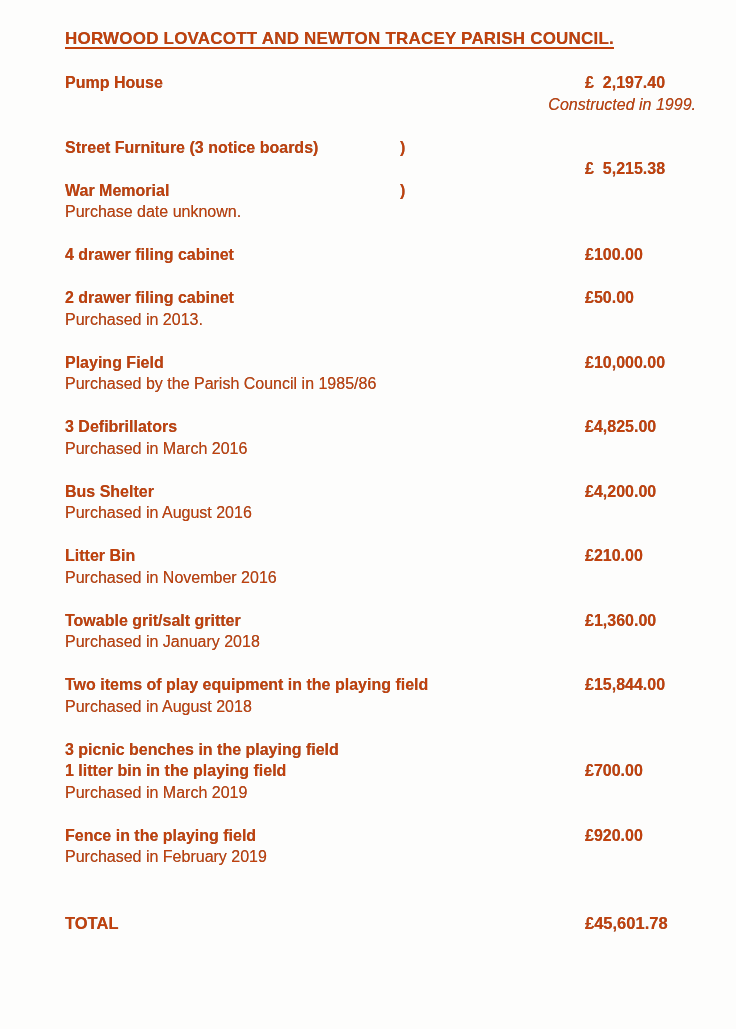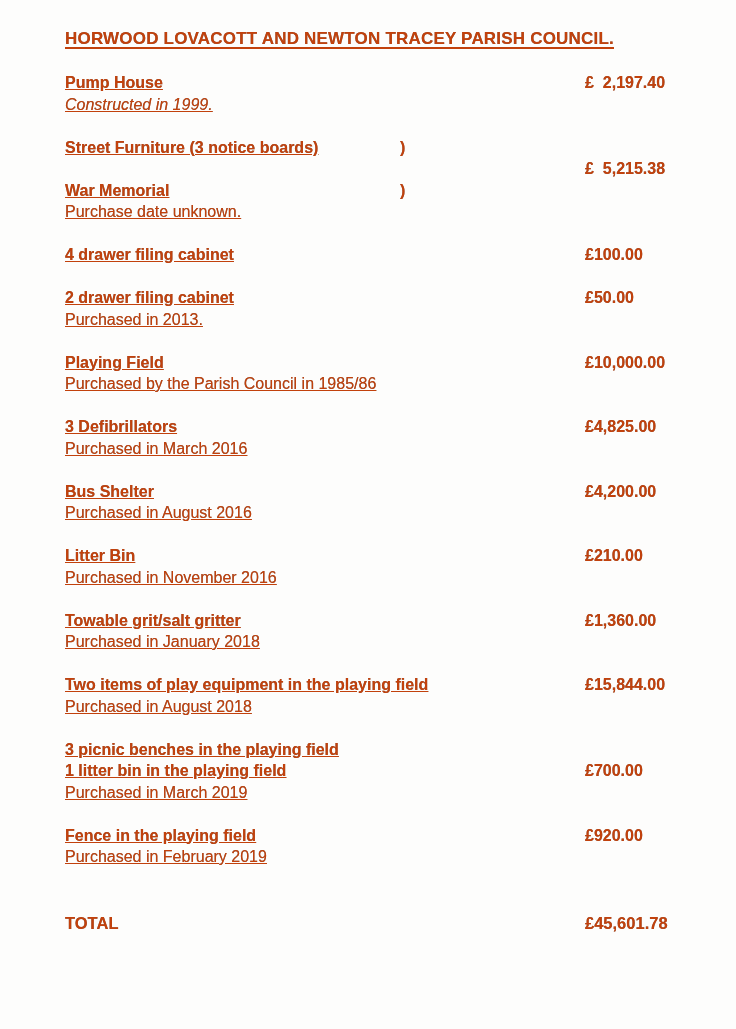--- a/index.html
+++ b/index.html
@@ -27,21 +27,21 @@
   .subtitle {
     font-size: 16.5px;
     font-weight: bold;
     line-height: 22px;
     margin-top: 24px;
     letter-spacing: 0.2px;
     text-decoration: underline;
     text-underline-offset: 3px;
     text-decoration-thickness: 1.5px;
   }
-  .entries { margin-top: 22px; text-decoration: underline; }
+  .entries { margin-top: 22px; }
   .entry { margin-bottom: 21.5px; }
   .line {
     position: relative;
     line-height: 21.5px;
     min-height: 21.5px;
     font-size: 16px;
     font-weight: bold;
   }
   .bracket {
     position: absolute;
@@ -55,21 +55,21 @@
     top: 0;
     font-weight: bold;
     white-space: pre;
     font-size: 16px;
   }
   .note {
     line-height: 21.5px;
     font-size: 16px;
     font-weight: normal;
   }
-  .note.italic { font-style: italic; }
+  .note.italic { font-style: italic; text-align: right; }
   .total-row {
     position: relative;
     margin-top: 44px;
     line-height: 22px;
     font-size: 16.5px;
     font-weight: bold;
   }
   .total-row .amount { font-size: 16.5px; text-align: center; }
 </style>
 </head>

